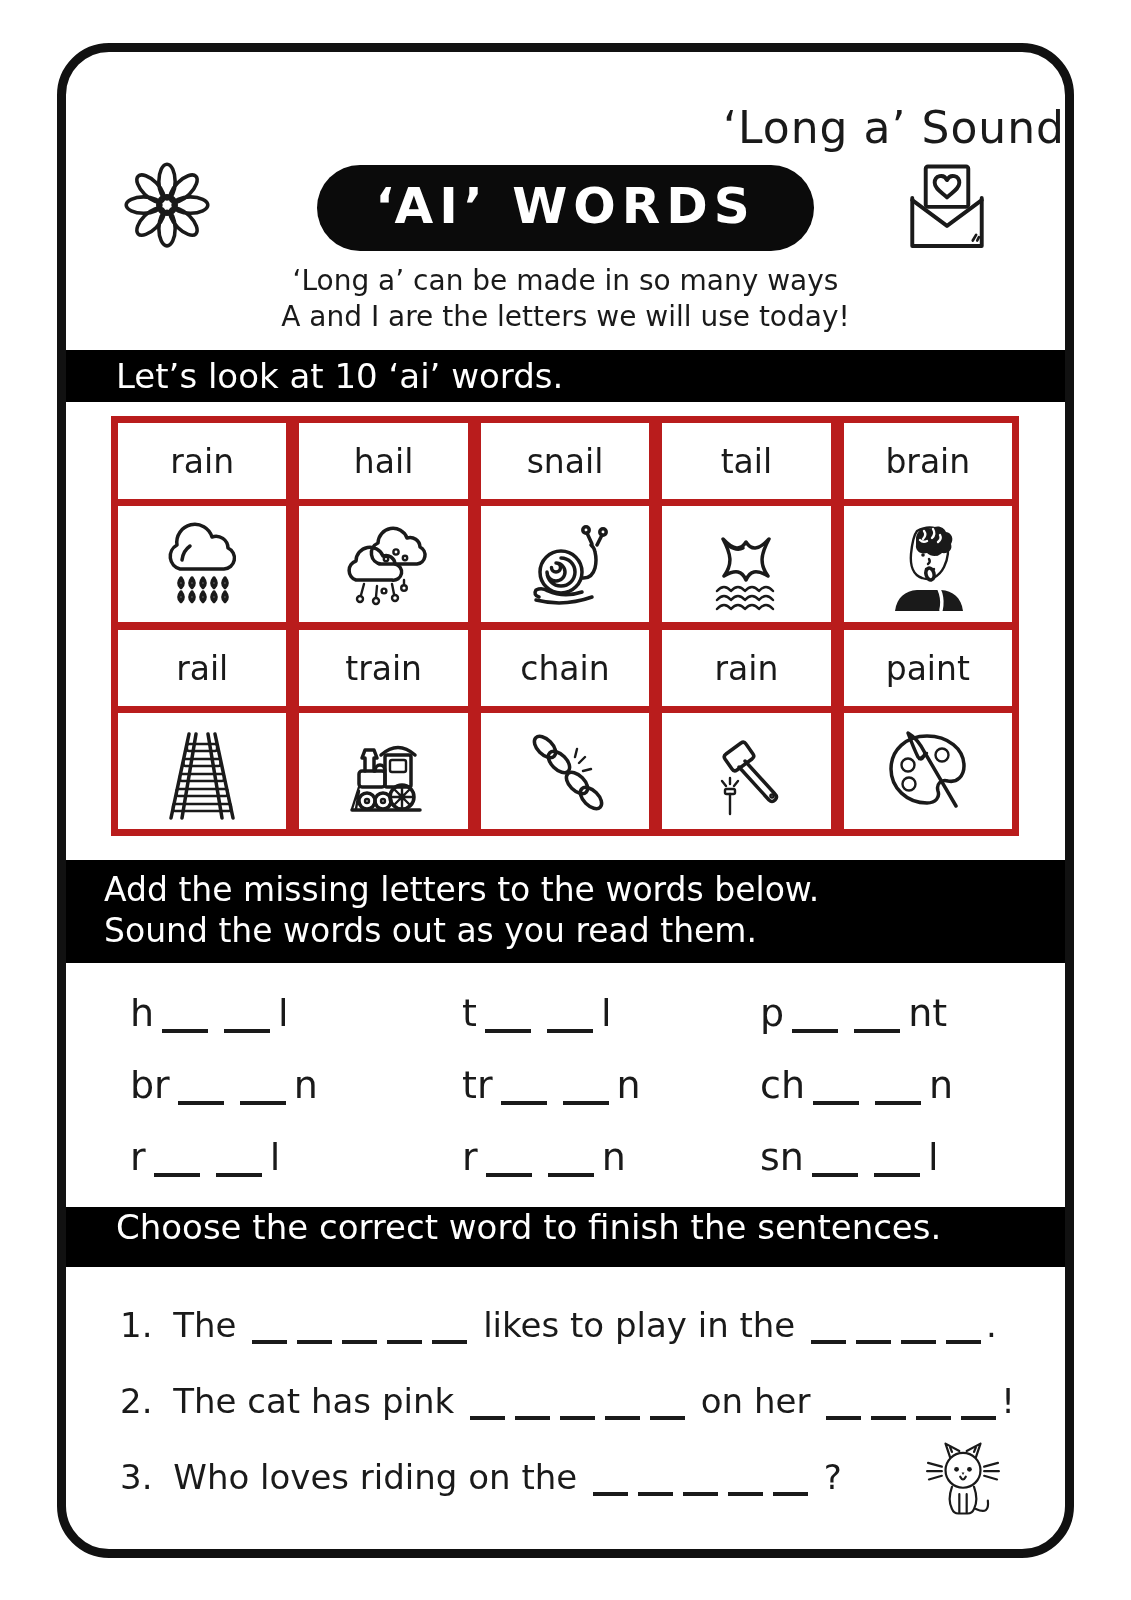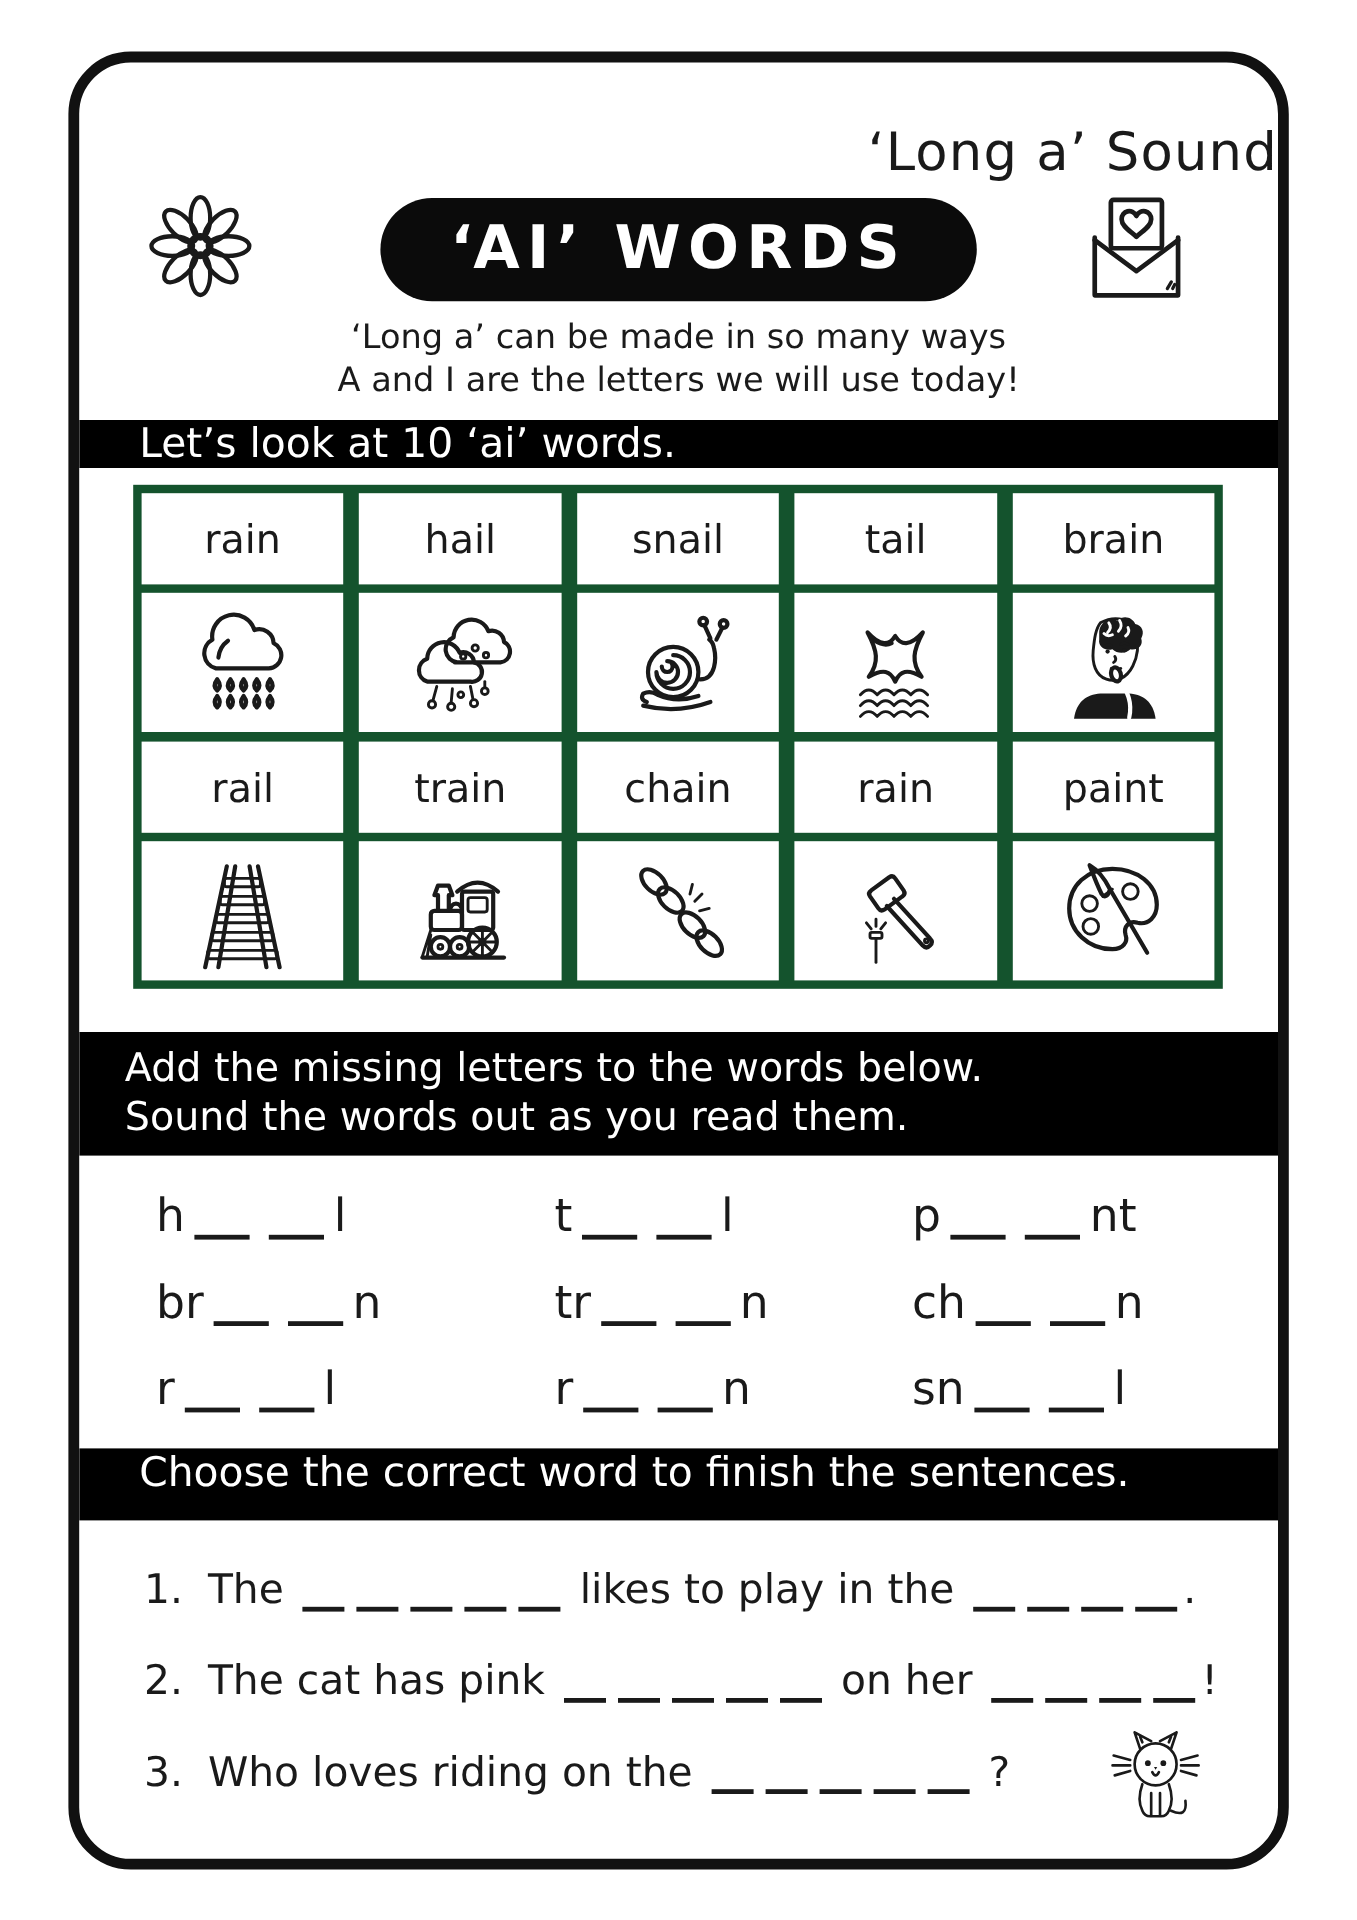--- a/index.html
+++ b/index.html
@@ -16,25 +16,25 @@
   
   .header{position:relative;height:298px;}
   .page-title{margin:0;padding-top:50px;text-align:right;font-size:44px;font-weight:500;letter-spacing:1px;}
   .badge{display:table;margin:12px auto 0;background:#0b0b0b;color:#ffffff;
     font-size:50px;font-weight:800;letter-spacing:6px;padding:12px 58px 16px;border-radius:50px;}
   .subtitle{margin:12px 0 0;text-align:center;font-size:28px;line-height:36px;}
   .flower{position:absolute;left:50px;top:98px;}
   .envelope{position:absolute;right:60px;top:100px;}
   
   .banner{background:#000000;color:#ffffff;font-size:34px;}
-  .b1{height:40px;display:flex;align-items:center;padding-left:50px;}
+  .b1{height:52px;display:flex;align-items:center;padding-left:50px;}
   .b2{padding:9px 20px 12px 50px;line-height:41px;font-size:33px;}
   .b3{height:60px;display:flex;padding-left:50px;margin-top:4px;}
   
-  .word-grid{margin:14px 46px 0 45px;background:#14532d;padding:7px;
+  .word-grid{margin:14px 46px 0 45px;background:#b91c1c;padding:7px;
     display:grid;grid-template-columns:repeat(5,1fr);gap:8px 13px;}
   .word-card{display:flex;flex-direction:column;gap:7px;}
   .word-cell{background:#ffffff;height:76px;display:flex;align-items:center;justify-content:center;
     font-size:33px;}
   .icon-cell{background:#ffffff;height:116px;display:flex;align-items:center;justify-content:center;}
   
   .blanks{padding:28px 0 24px 64px;display:grid;grid-template-columns:332px 298px 1fr;
     row-gap:28px;font-size:38px;}
   .fillrow{white-space:nowrap;}
   .dash{display:inline-block;height:0;border-bottom:4px solid #1a1a1a;transform:translateY(7px);}
@@ -279,21 +279,21 @@
           <circle class="thin" cx="64" cy="34" r="6.5"></circle>
           <path stroke-width="4.5" d="M47 32 L78 85"></path>
           <path d="M47 32 C42 22 37 16 30 12 C33 20 36 28 40 36 C43 40 46 37 47 32 Z"></path>
           <path class="thin" d="M41 38 l8 -6"></path>
         </svg>
       </div>
     </div>
 
   </div>
 
-  <div class="banner b2" style="margin-top:36px;padding-left:38px;">
+  <div class="banner b2" style="margin-top:24px;padding-left:38px;">
     <span>Add the missing letters to the words below.</span><br>
     <span>Sound the words out as you read them.</span>
   </div>
 
   <div class="blanks">
     <div class="fillrow"><span>h</span><span class="blank-group"><span class="dash"></span><span class="dash"></span></span><span>l</span></div>
     <div class="fillrow"><span>t</span><span class="blank-group"><span class="dash"></span><span class="dash"></span></span><span>l</span></div>
     <div class="fillrow"><span>p</span><span class="blank-group"><span class="dash"></span><span class="dash"></span></span><span>nt</span></div>
     <div class="fillrow"><span>br</span><span class="blank-group"><span class="dash"></span><span class="dash"></span></span><span>n</span></div>
     <div class="fillrow"><span>tr</span><span class="blank-group"><span class="dash"></span><span class="dash"></span></span><span>n</span></div>

